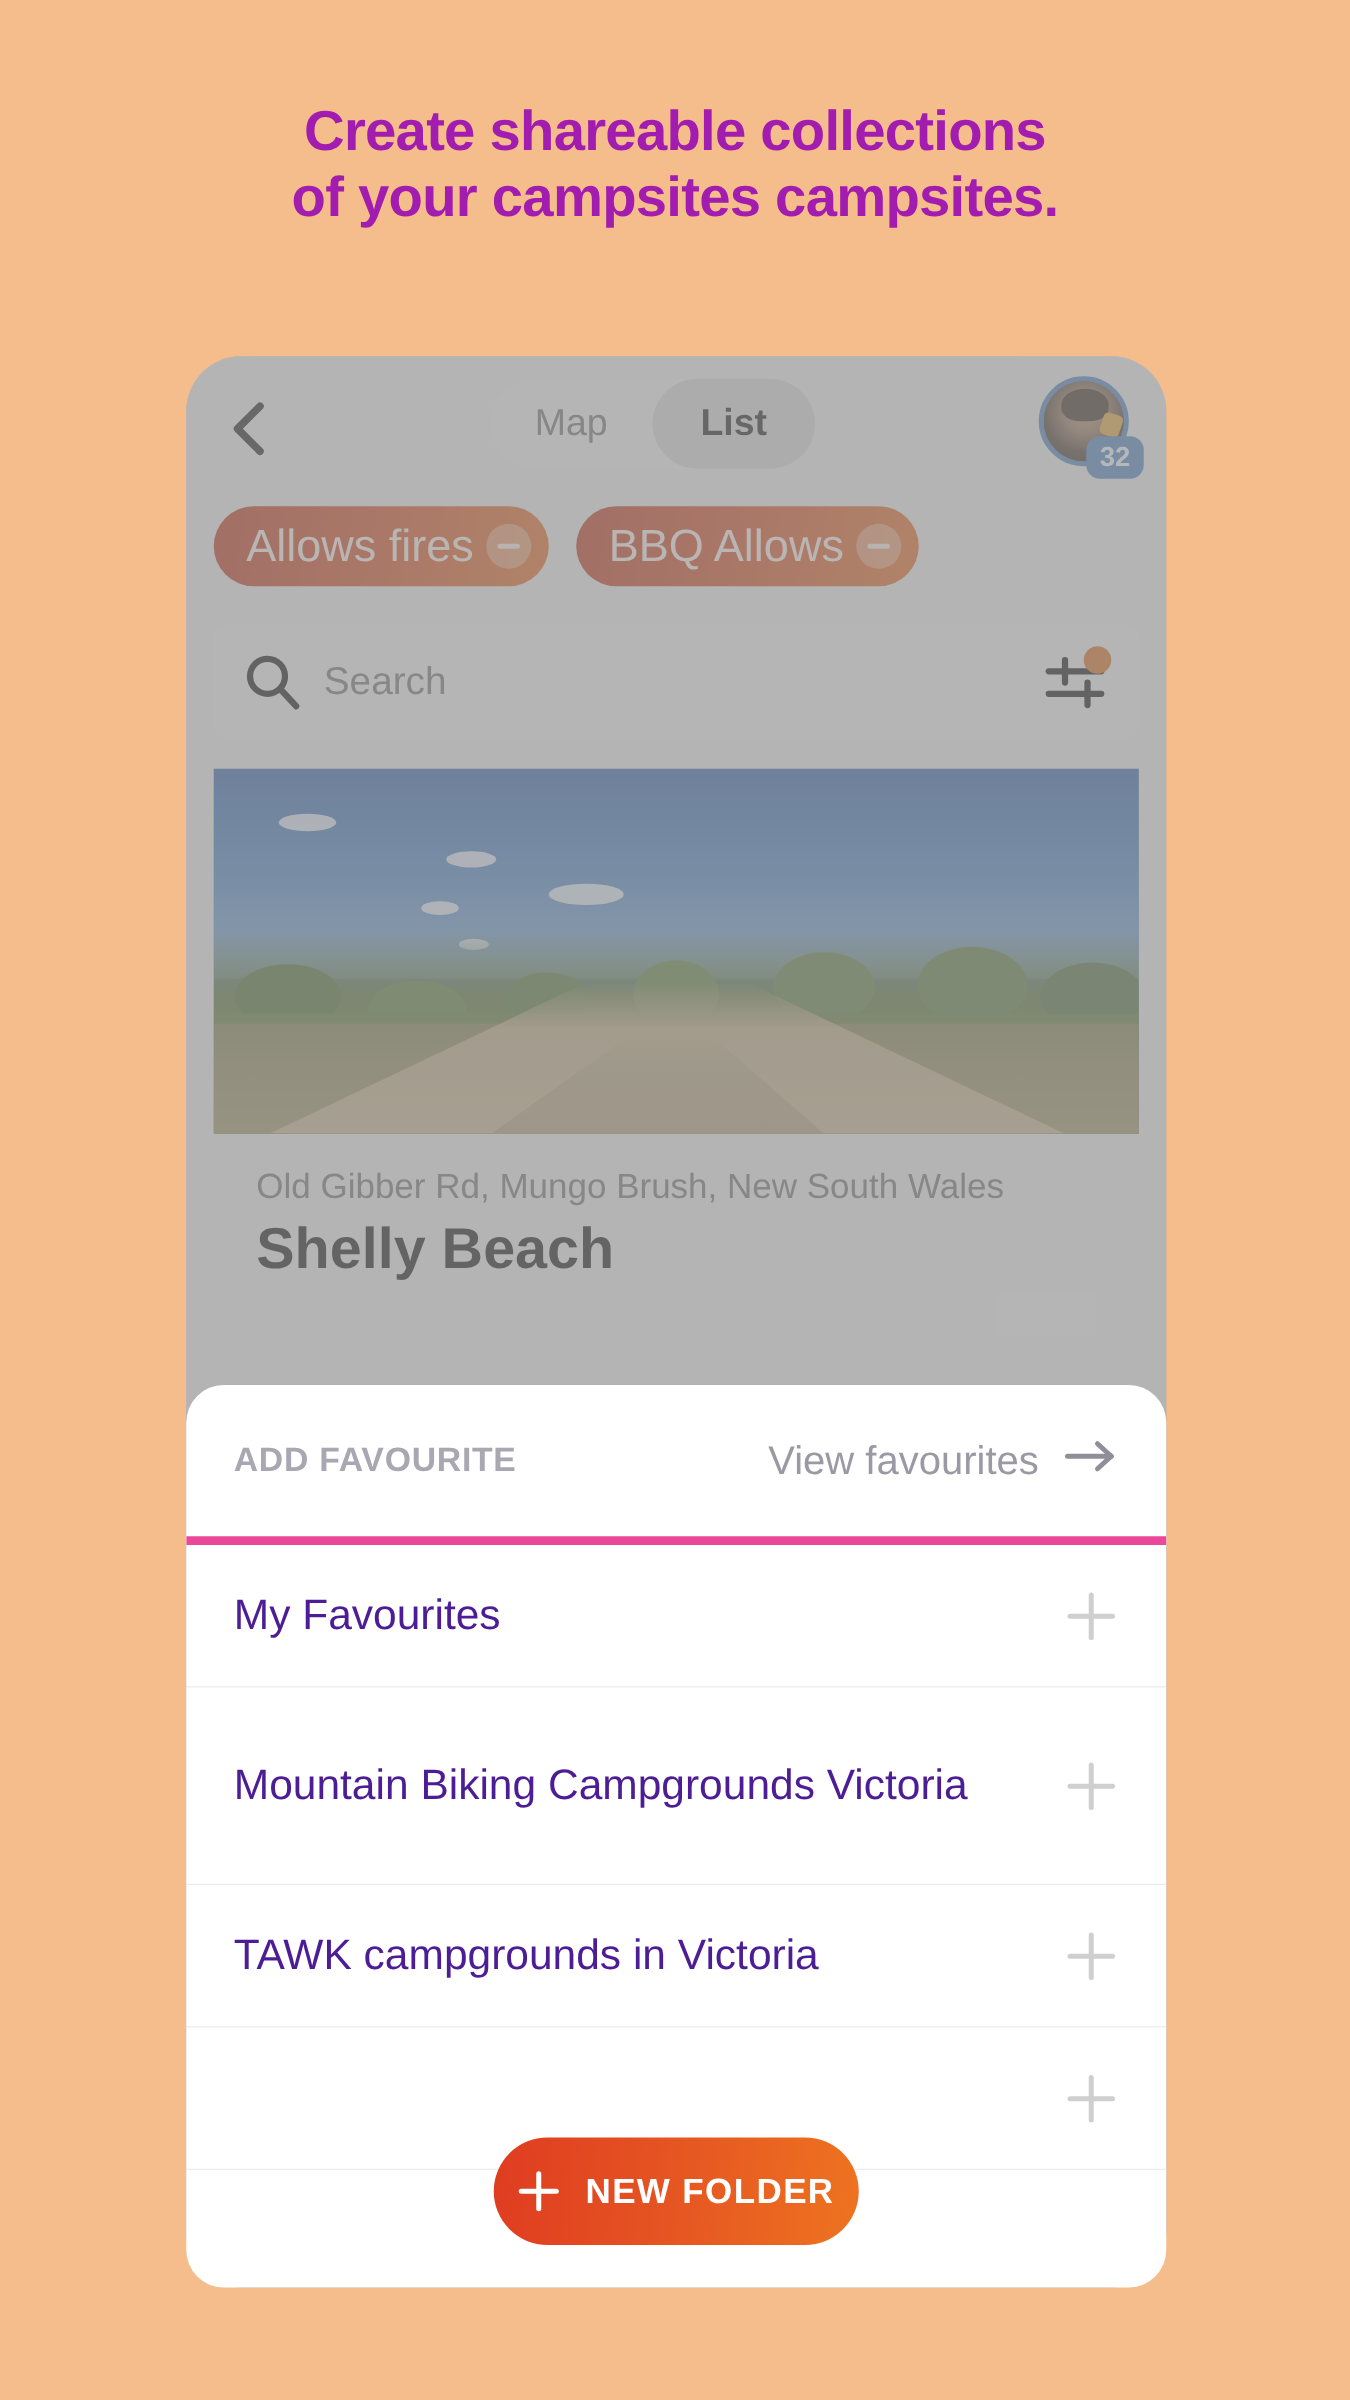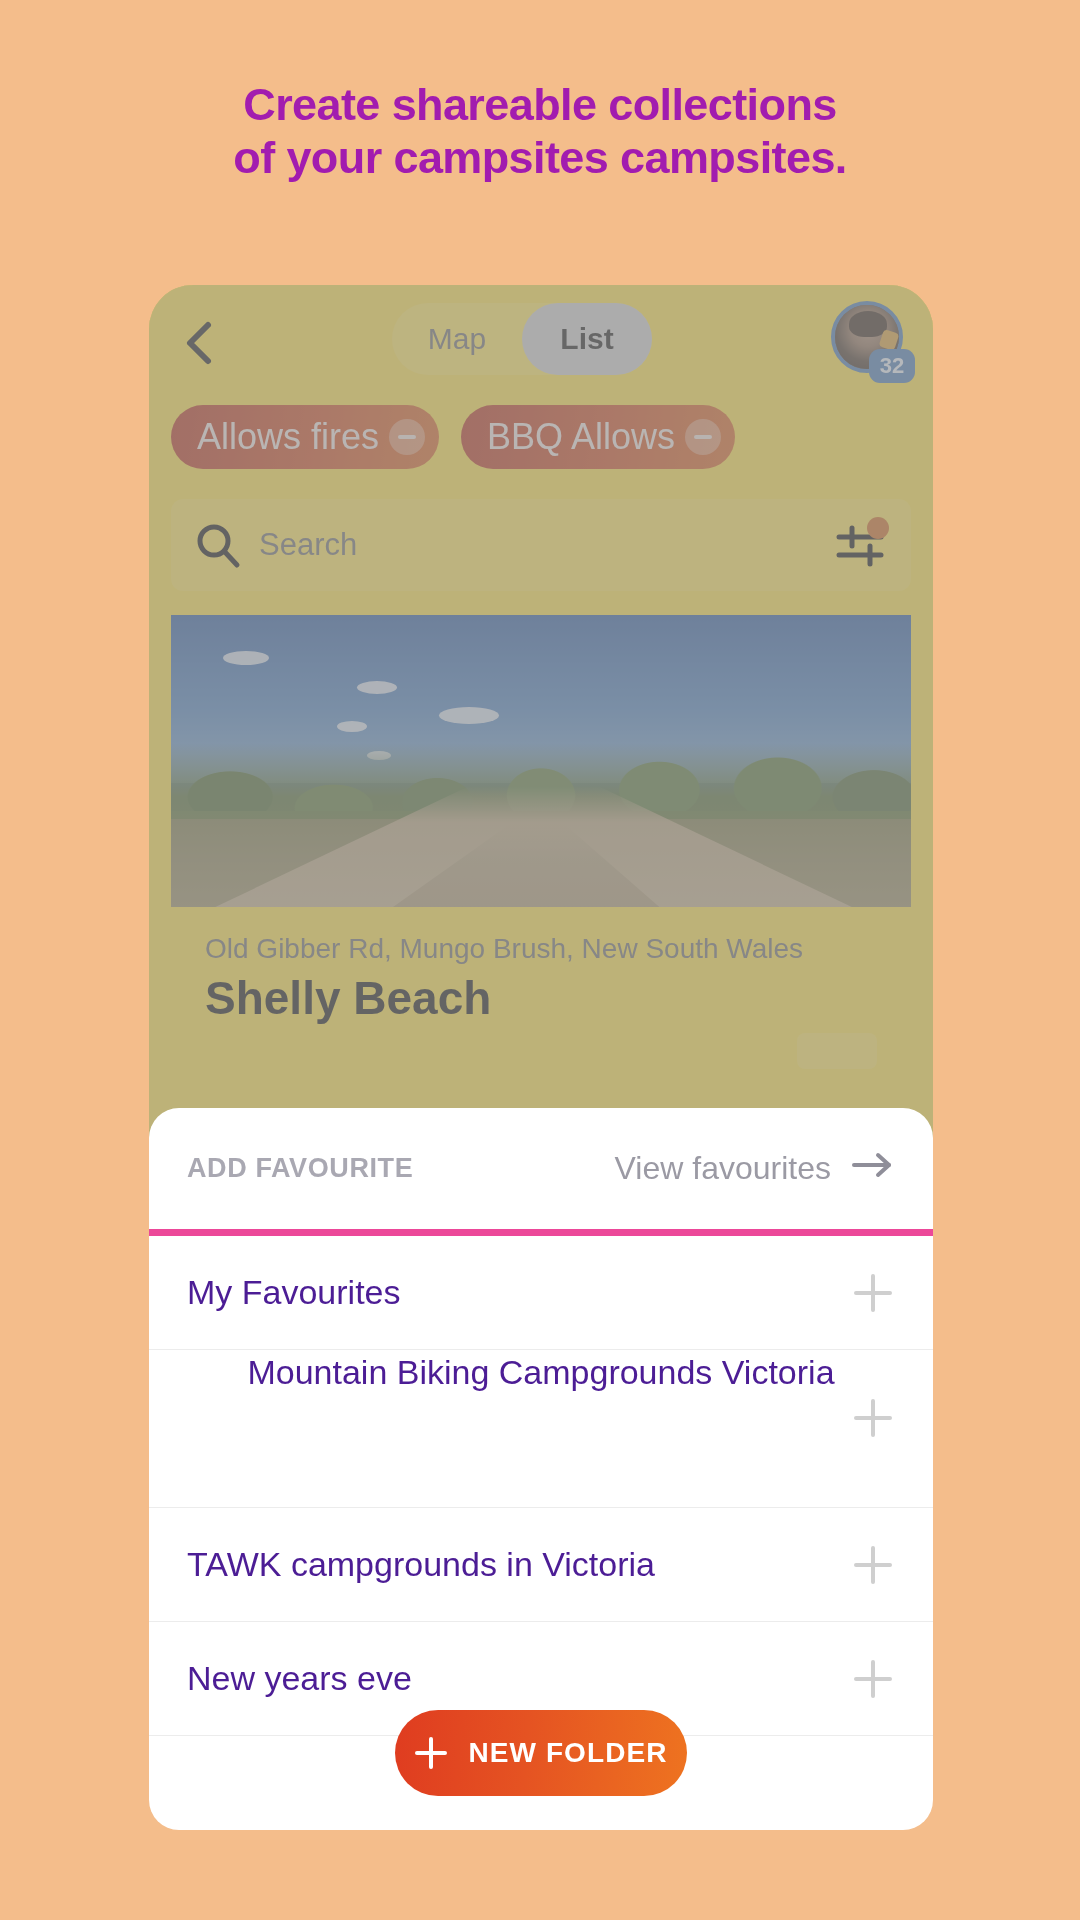--- a/index.html
+++ b/index.html
@@ -26,21 +26,21 @@
   #phone{
     position:absolute;left:149px;top:285px;
     width:784px;height:1545px;
     border-radius:44px;
     overflow:hidden;
     background:#9a9a9a;
   }
   
   #appscreen{
     position:absolute;inset:0;
-    background:#fde047;
+    background:#e5e5e5;
   }
   
   #veil{
     position:absolute;inset:0;
     background:rgba(150,150,150,0.62);
     z-index:5;
     pointer-events:none;
   }
 
   
@@ -368,42 +368,41 @@
   <div class="folderrow">
     <span class="fname">My Favourites</span>
     <span class="plusicon">
       <svg width="44" height="44" viewBox="0 0 44 44">
         <line x1="22" y1="5" x2="22" y2="39" stroke="#cfcfcf" stroke-width="4" stroke-linecap="round"></line>
         <line x1="5" y1="22" x2="39" y2="22" stroke="#cfcfcf" stroke-width="4" stroke-linecap="round"></line>
       </svg>
     </span>
   </div>
 
-  <div class="folderrow" style="min-height:158px;flex-direction:column;">
+  <div class="folderrow" style="min-height:158px;">
     <span class="fname">Mountain Biking Campgrounds Victoria</span>
     <span class="plusicon">
       <svg width="44" height="44" viewBox="0 0 44 44">
         <line x1="22" y1="5" x2="22" y2="39" stroke="#cfcfcf" stroke-width="4" stroke-linecap="round"></line>
         <line x1="5" y1="22" x2="39" y2="22" stroke="#cfcfcf" stroke-width="4" stroke-linecap="round"></line>
       </svg>
     </span>
   </div>
 
   <div class="folderrow">
     <span class="fname">TAWK campgrounds in Victoria</span>
     <span class="plusicon">
       <svg width="44" height="44" viewBox="0 0 44 44">
         <line x1="22" y1="5" x2="22" y2="39" stroke="#cfcfcf" stroke-width="4" stroke-linecap="round"></line>
         <line x1="5" y1="22" x2="39" y2="22" stroke="#cfcfcf" stroke-width="4" stroke-linecap="round"></line>
       </svg>
     </span>
   </div>
 
   <div class="folderrow">
-    <span class="fname">New years eve</span>
     <span class="plusicon">
       <svg width="44" height="44" viewBox="0 0 44 44">
         <line x1="22" y1="5" x2="22" y2="39" stroke="#cfcfcf" stroke-width="4" stroke-linecap="round"></line>
         <line x1="5" y1="22" x2="39" y2="22" stroke="#cfcfcf" stroke-width="4" stroke-linecap="round"></line>
       </svg>
     </span>
   </div>
 
   <div id="sheetfoot">
     <div id="newfolder">

